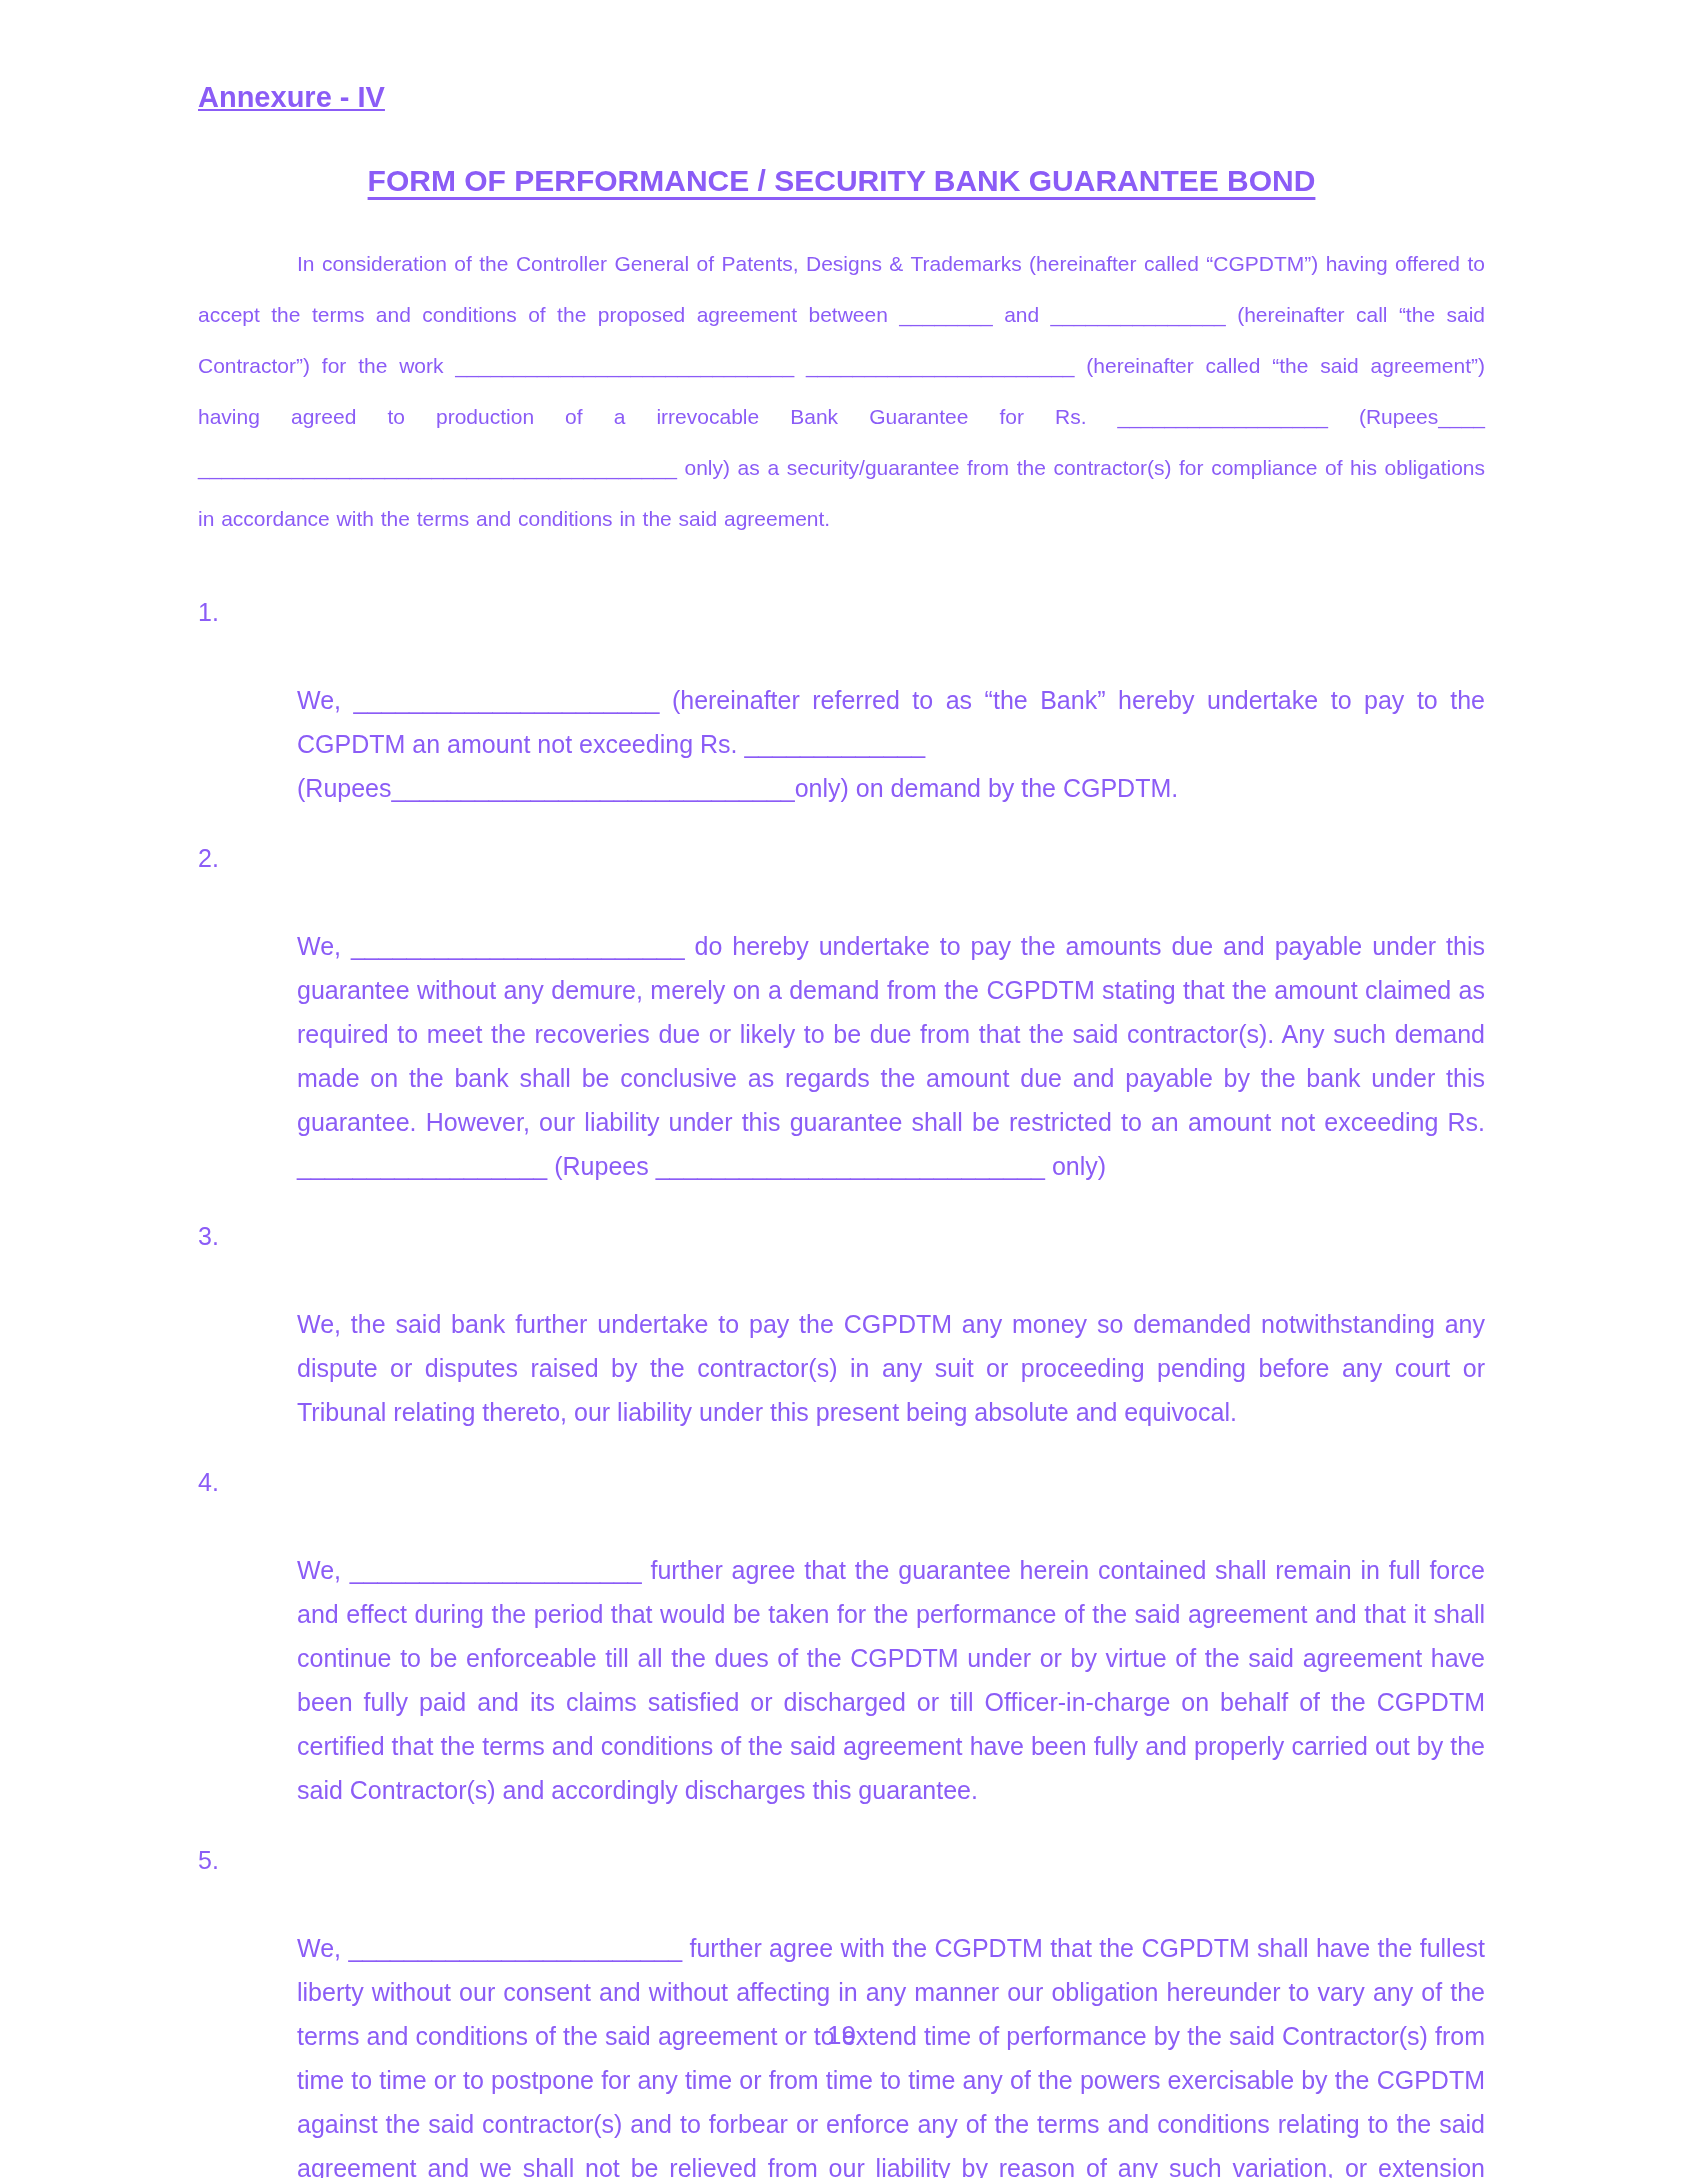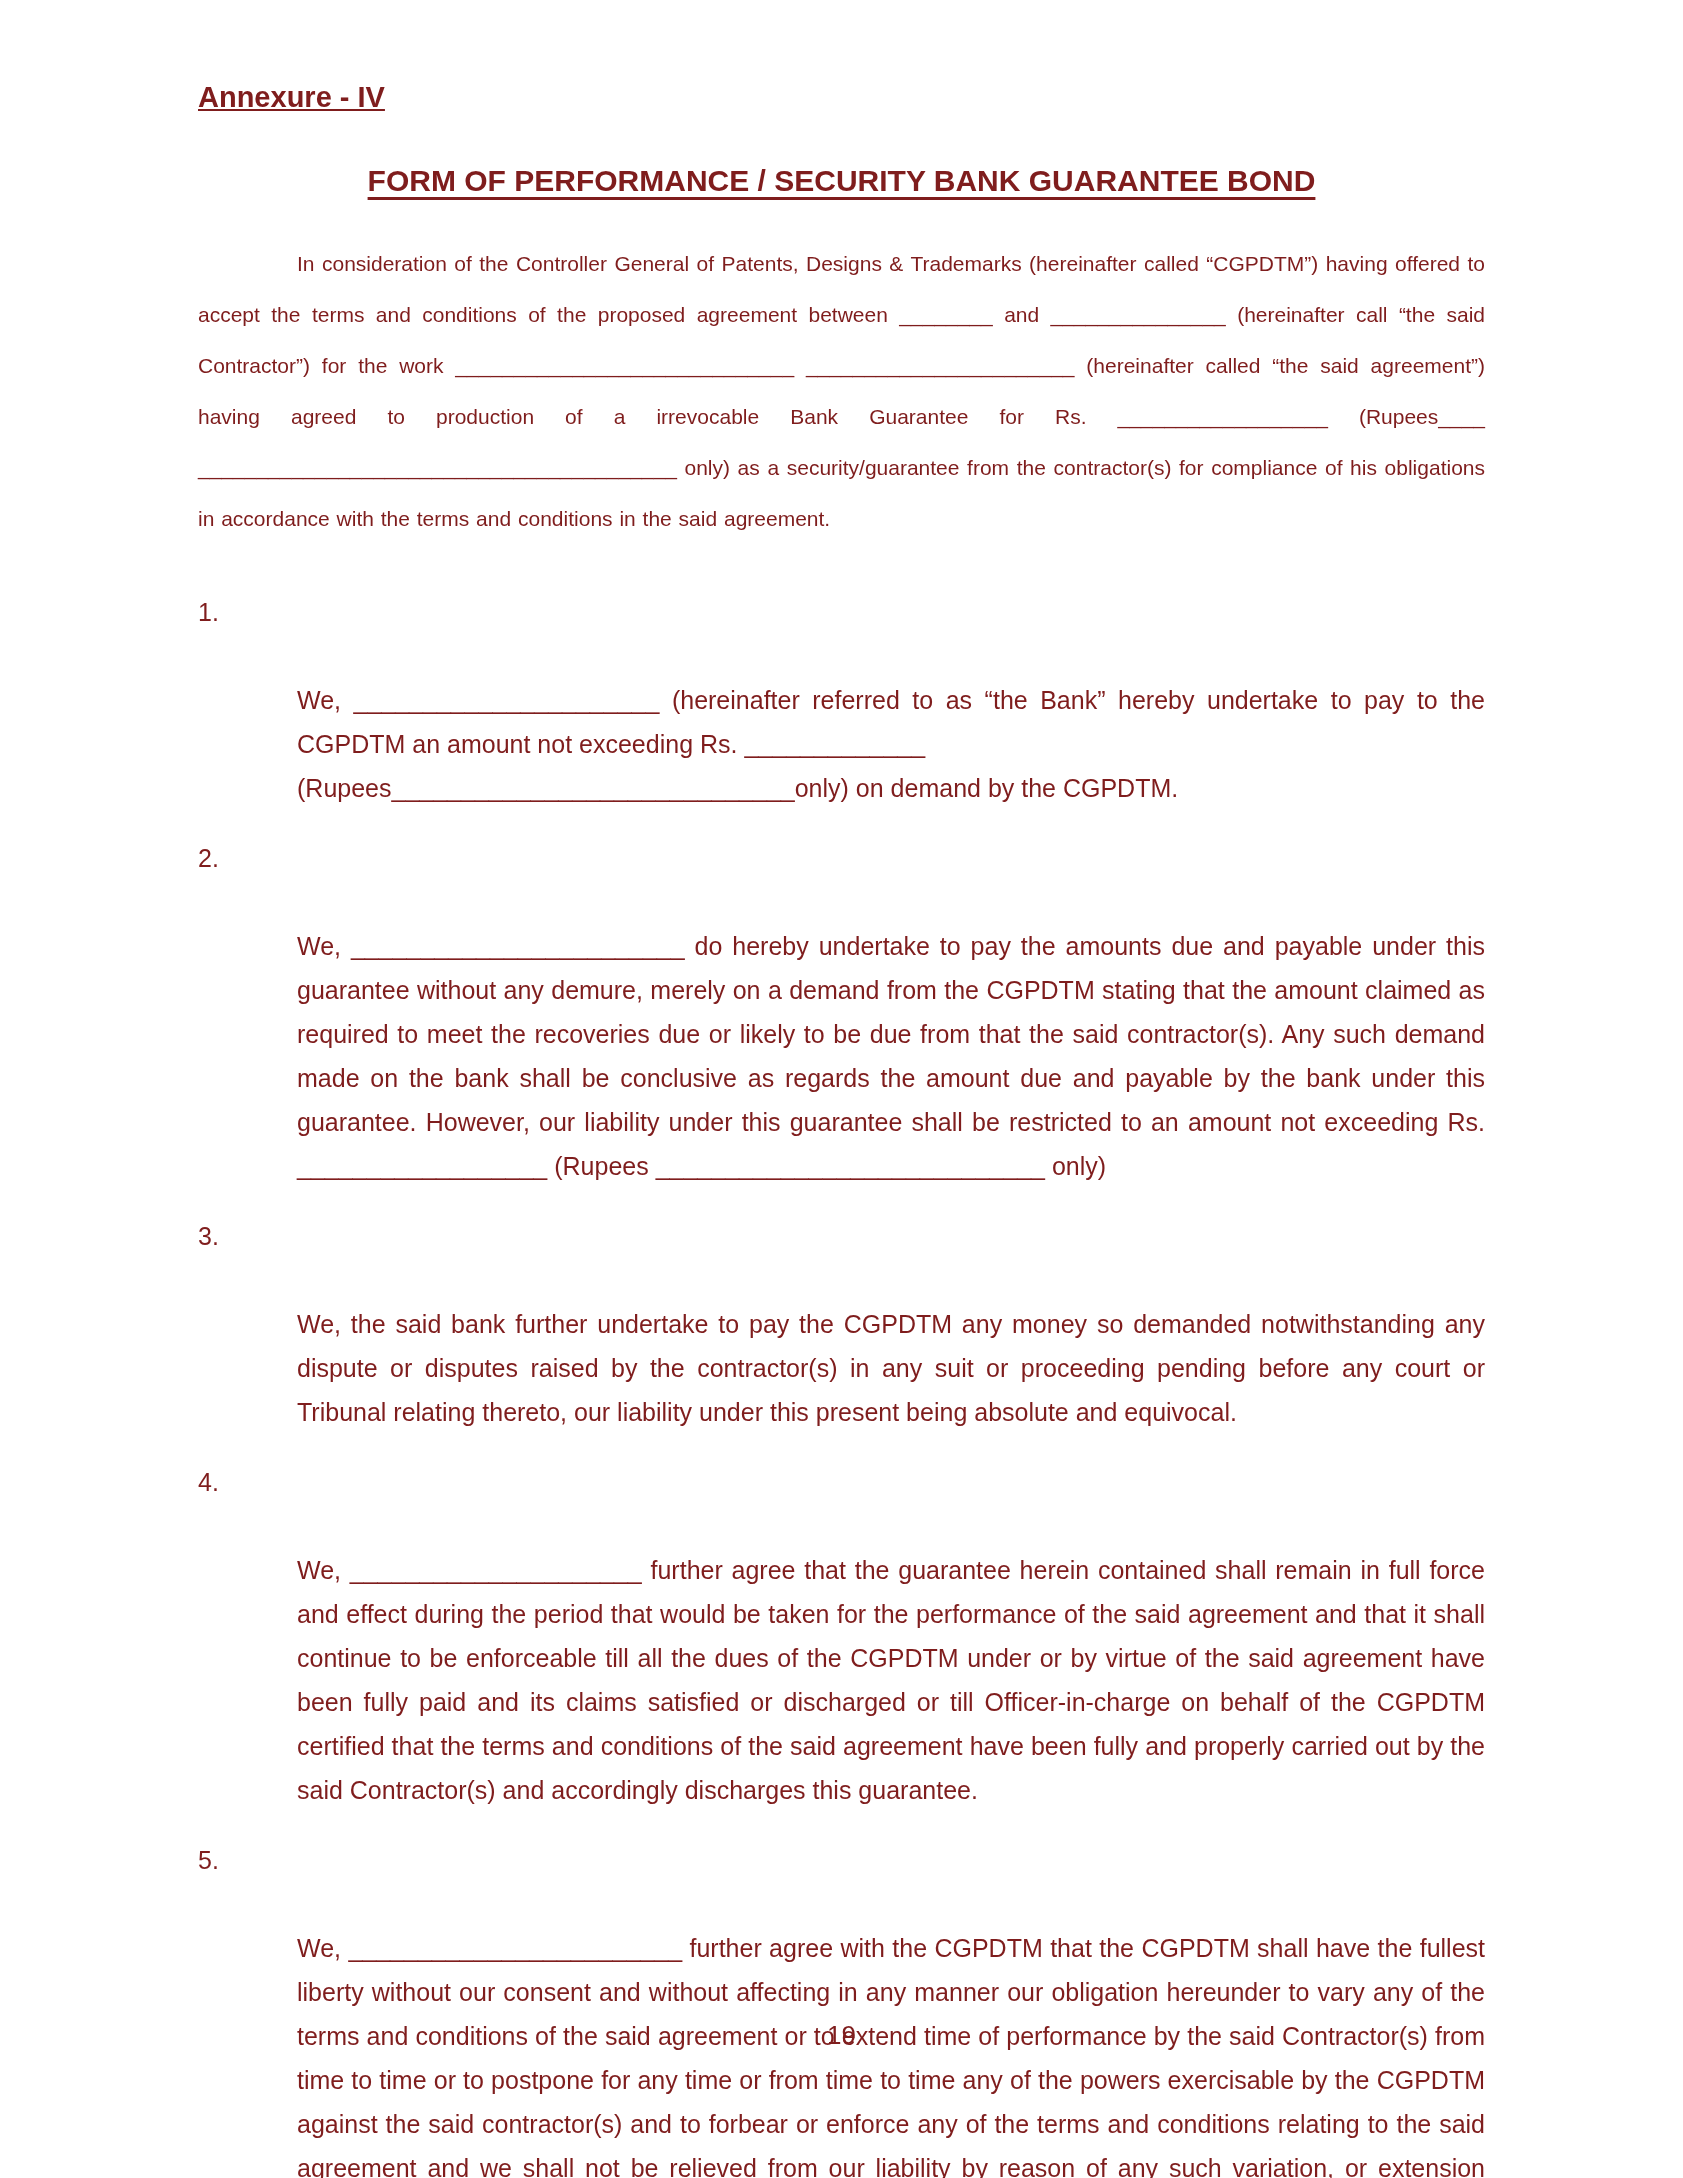--- a/index.html
+++ b/index.html
@@ -7,21 +7,21 @@
     padding: 0;
     background: #e8e8e8;
   }
   .page {
     position: relative;
     width: 1683px;
     height: 2178px;
     margin: 0 auto;
     background: #ffffff;
     font-family: "Liberation Sans", "DejaVu Sans", sans-serif;
-    color: #7f1d1d;
+    color: #8b5cf6;
     overflow: hidden;
   }
   .content {
     position: absolute;
     left: 198px;
     top: 79px;
     width: 1287px;
   }
   .annexure {
     font-size: 29px;

